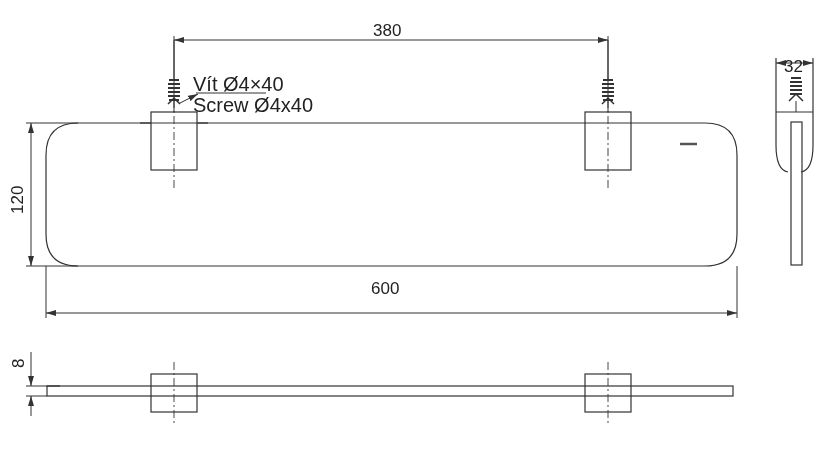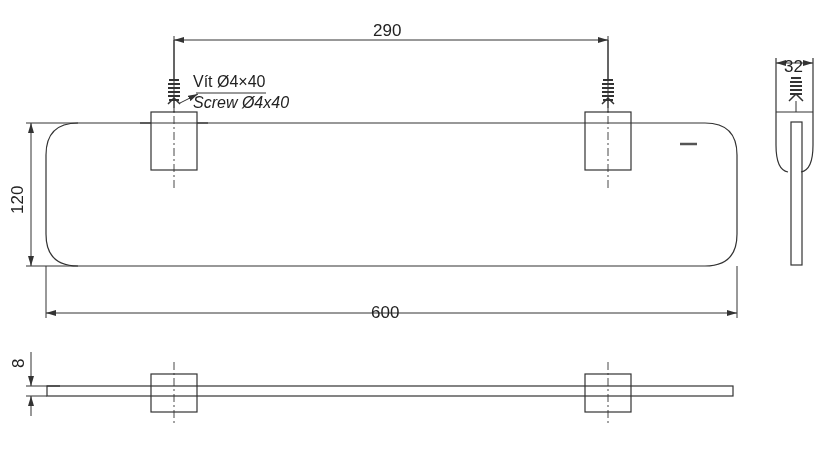--- a/index.html
+++ b/index.html
@@ -1,20 +1,20 @@
 <!DOCTYPE html>
 <html><head>
   <meta charset="utf-8">
   <style>
     html, body { margin:0; padding:0; background:#ffffff; }
     body { width:830px; height:461px; overflow:hidden; position:relative; font-family:"Liberation Sans", sans-serif; }
     svg { position:absolute; left:0; top:0; }
     .lbl { position:absolute; color:#222; font-size:17px; white-space:nowrap; line-height:1; }
-    .lbl-sm { font-size:16px; }
-    .ital { font-style:italic; }
+    .lbl-sm { font-size:20px; }
+    .ital { }
     .rot { transform-origin:left top; transform:rotate(-90deg); }
   </style>
 </head>
 <body>
 
 <svg width="830" height="461" viewBox="0 0 830 461" xmlns="http://www.w3.org/2000/svg">
   <defs>
     <marker id="arr" markerWidth="10" markerHeight="6" refX="10" refY="3" orient="auto-start-reverse" markerUnits="userSpaceOnUse">
       <path d="M0,0 L10,3 L0,6 Z" fill="#333"></path>
     </marker>
@@ -93,19 +93,19 @@
   </g>
 
   <g stroke="#333" fill="none" stroke-width="1">
     <line x1="26" y1="386" x2="47" y2="386"></line>
     <line x1="26" y1="396" x2="47" y2="396"></line>
     <line x1="31" y1="352" x2="31" y2="386" marker-end="url(#arr)"></line>
     <line x1="31" y1="416" x2="31" y2="396" marker-end="url(#arr)"></line>
   </g>
 </svg>
 
-<div class="lbl" style="left:373px;top:22px;">290</div>
-<div class="lbl" style="left:371px;top:304px;">600</div>
+<div class="lbl" style="left:373px;top:22px;">380</div>
+<div class="lbl" style="left:371px;top:280px;">600</div>
 <div class="lbl rot" style="left:9px;top:214px;">120</div>
 <div class="lbl" style="left:784px;top:44px;margin-top:14px;">32</div>
 <div class="lbl rot" style="left:10px;top:368px;">8</div>
 <div class="lbl lbl-sm" style="left:193px;top:74px;">Vít Ø4×40</div>
 <div class="lbl lbl-sm ital" style="left:193px;top:95px;">Screw Ø4x40</div>
 
 </body></html>

